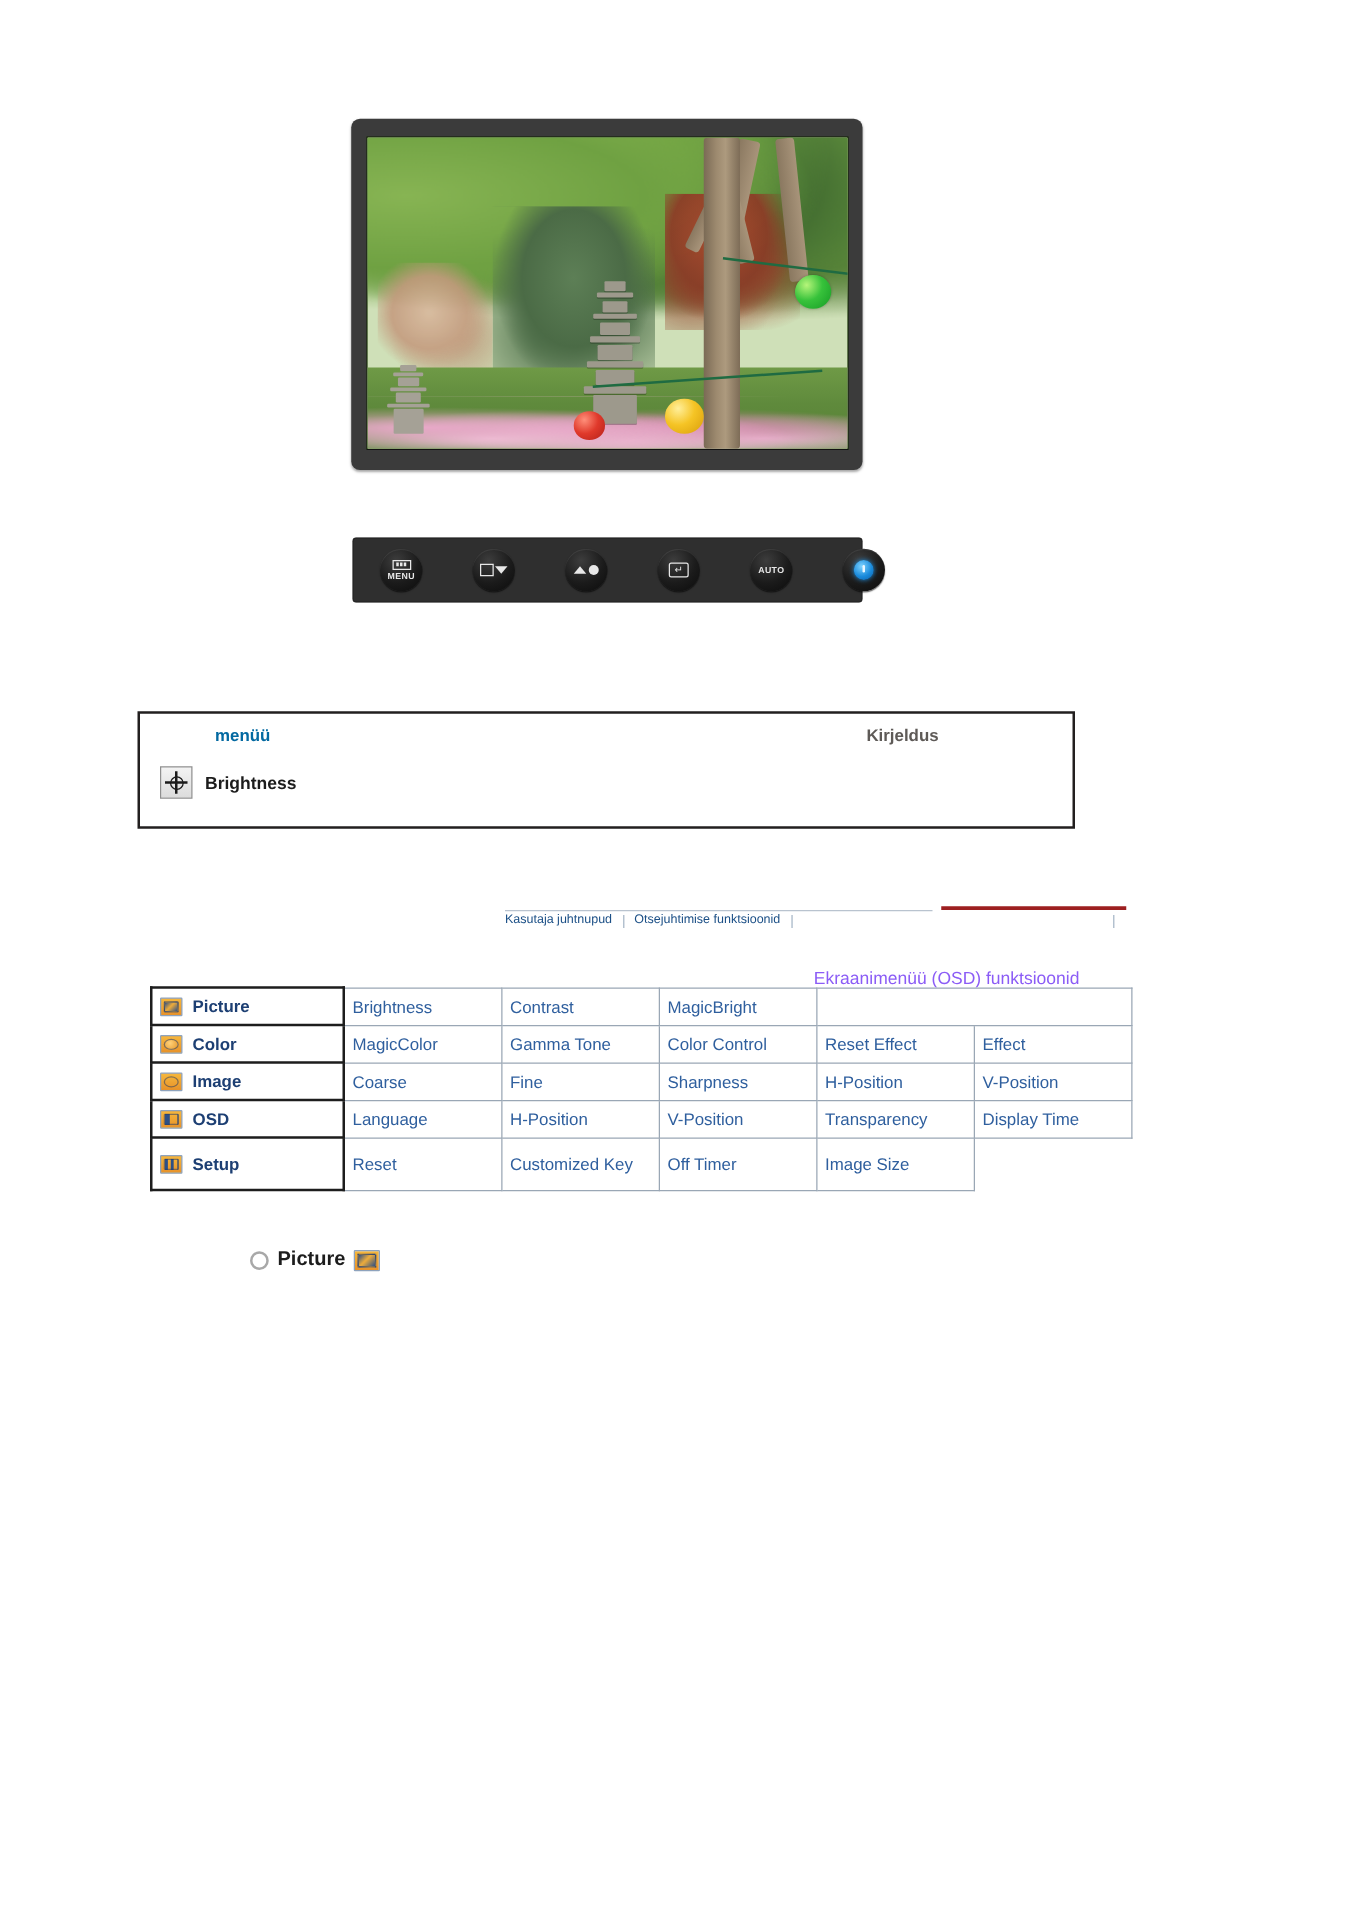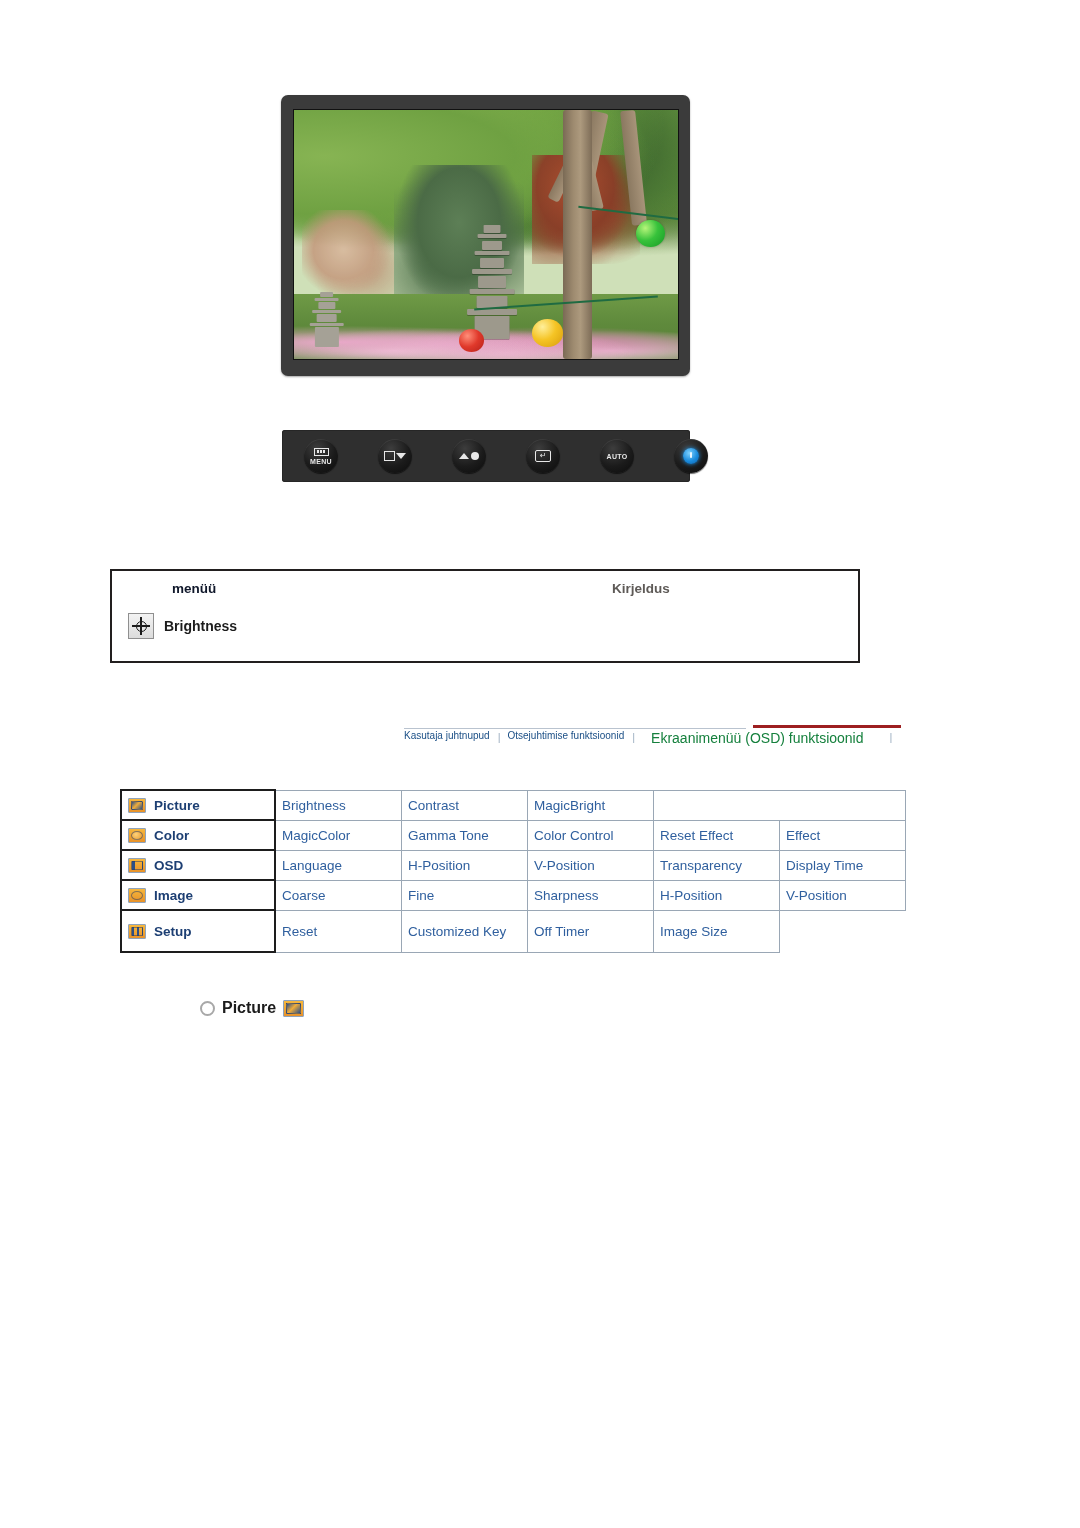--- a/index.html
+++ b/index.html
@@ -201,24 +201,24 @@
     width:750px; height:94px;
     border:2px solid #221f1f;
     background:#ffffff;
     box-sizing:border-box;
   }
   .desc-head {
     position:relative; height:36px;
   }
   .desc-head .th-menu {
     position:absolute; left:60px; top:10px;
-    font-size:13.5px; color:#0f172a; font-weight:bold;
+    font-size:13.5px; color:#0369a1; font-weight:bold;
   }
   .desc-head .th-desc {
-    position:absolute; left:500px; top:10px; width:220px; text-align:left;
+    position:absolute; left:500px; top:10px; width:220px; text-align:center;
     font-size:13.5px; color:#5e5a57; font-weight:bold;
   }
   .desc-body { position:relative; height:54px; }
   .bright-icon {
     position:absolute; left:16px; top:6px; width:24px; height:24px;
     background:linear-gradient(180deg,#f3f3f3,#dcdcdc);
     border:1px solid #8f8f8f;
     display:flex; align-items:center; justify-content:center;
   }
   .bright-icon .sun2 {
@@ -250,21 +250,21 @@
     position:absolute; left:349px; top:17px; width:148px; height:3px; background:#9d1f20;
   }
   .nav-items {
     position:absolute; left:0; top:21px; display:flex; align-items:flex-start; gap:0;
   }
   .nav-item {
     font-size:10px; color:#1b4f86; padding:1px 8px 0 0;
     white-space:nowrap;
   }
   .nav-item.active {
-    font-size:14px; color:#15803d; padding-left:9px; padding-right:26px;
+    font-size:14px; color:#8b5cf6; padding-left:9px; padding-right:26px;margin-top:44px;
   }
   .nav-sep { color:#9fb0c2; font-size:11px; padding:2px 7px 0 0; }
 
   
   .menu-table {
     position:absolute; left:120px; top:789px;
     border-collapse:collapse;
     font-size:13.5px;
   }
   .menu-table td {
@@ -464,37 +464,37 @@
           <span class="mi mi-col"></span><span class="mlabel">Color</span>
         </td>
         <td class="cell">MagicColor</td>
         <td class="cell">Gamma Tone</td>
         <td class="cell">Color Control</td>
         <td class="cell">Reset Effect</td>
         <td class="cell">Effect</td>
       </tr>
       <tr>
         <td class="firstcol">
+          <span class="mi mi-img"></span><span class="mlabel">Image</span>
+        </td>
+        <td class="cell">Coarse</td>
+        <td class="cell">Fine</td>
+        <td class="cell">Sharpness</td>
+        <td class="cell">H-Position</td>
+        <td class="cell">V-Position</td>
+      </tr>
+      <tr>
+        <td class="firstcol">
           <span class="mi mi-osd"></span><span class="mlabel">OSD</span>
         </td>
         <td class="cell">Language</td>
         <td class="cell">H-Position</td>
         <td class="cell">V-Position</td>
         <td class="cell">Transparency</td>
         <td class="cell">Display Time</td>
-      </tr>
-      <tr>
-        <td class="firstcol">
-          <span class="mi mi-img"></span><span class="mlabel">Image</span>
-        </td>
-        <td class="cell">Coarse</td>
-        <td class="cell">Fine</td>
-        <td class="cell">Sharpness</td>
-        <td class="cell">H-Position</td>
-        <td class="cell">V-Position</td>
       </tr>
       <tr class="tall">
         <td class="firstcol">
           <span class="mi mi-set"></span><span class="mlabel">Setup</span>
         </td>
         <td class="cell">Reset</td>
         <td class="cell">Customized Key</td>
         <td class="cell">Off Timer</td>
         <td class="cell">Image Size</td>
         <td class="cell nob"></td>

